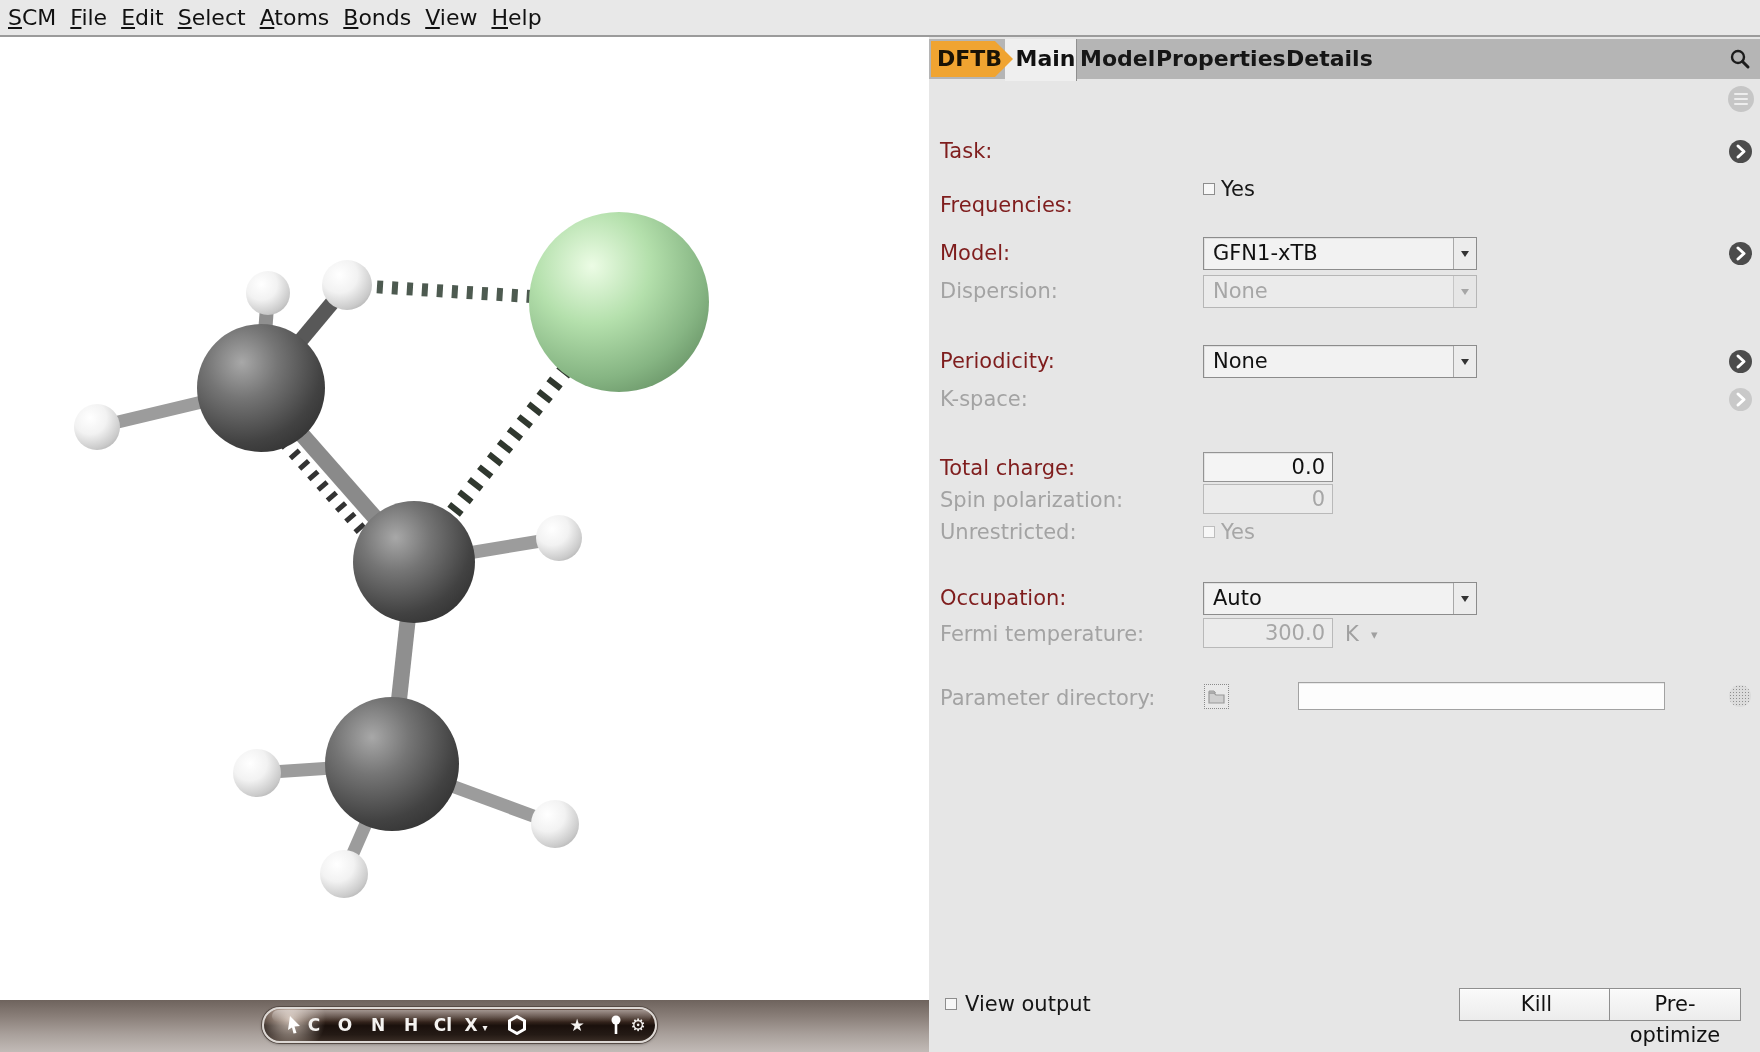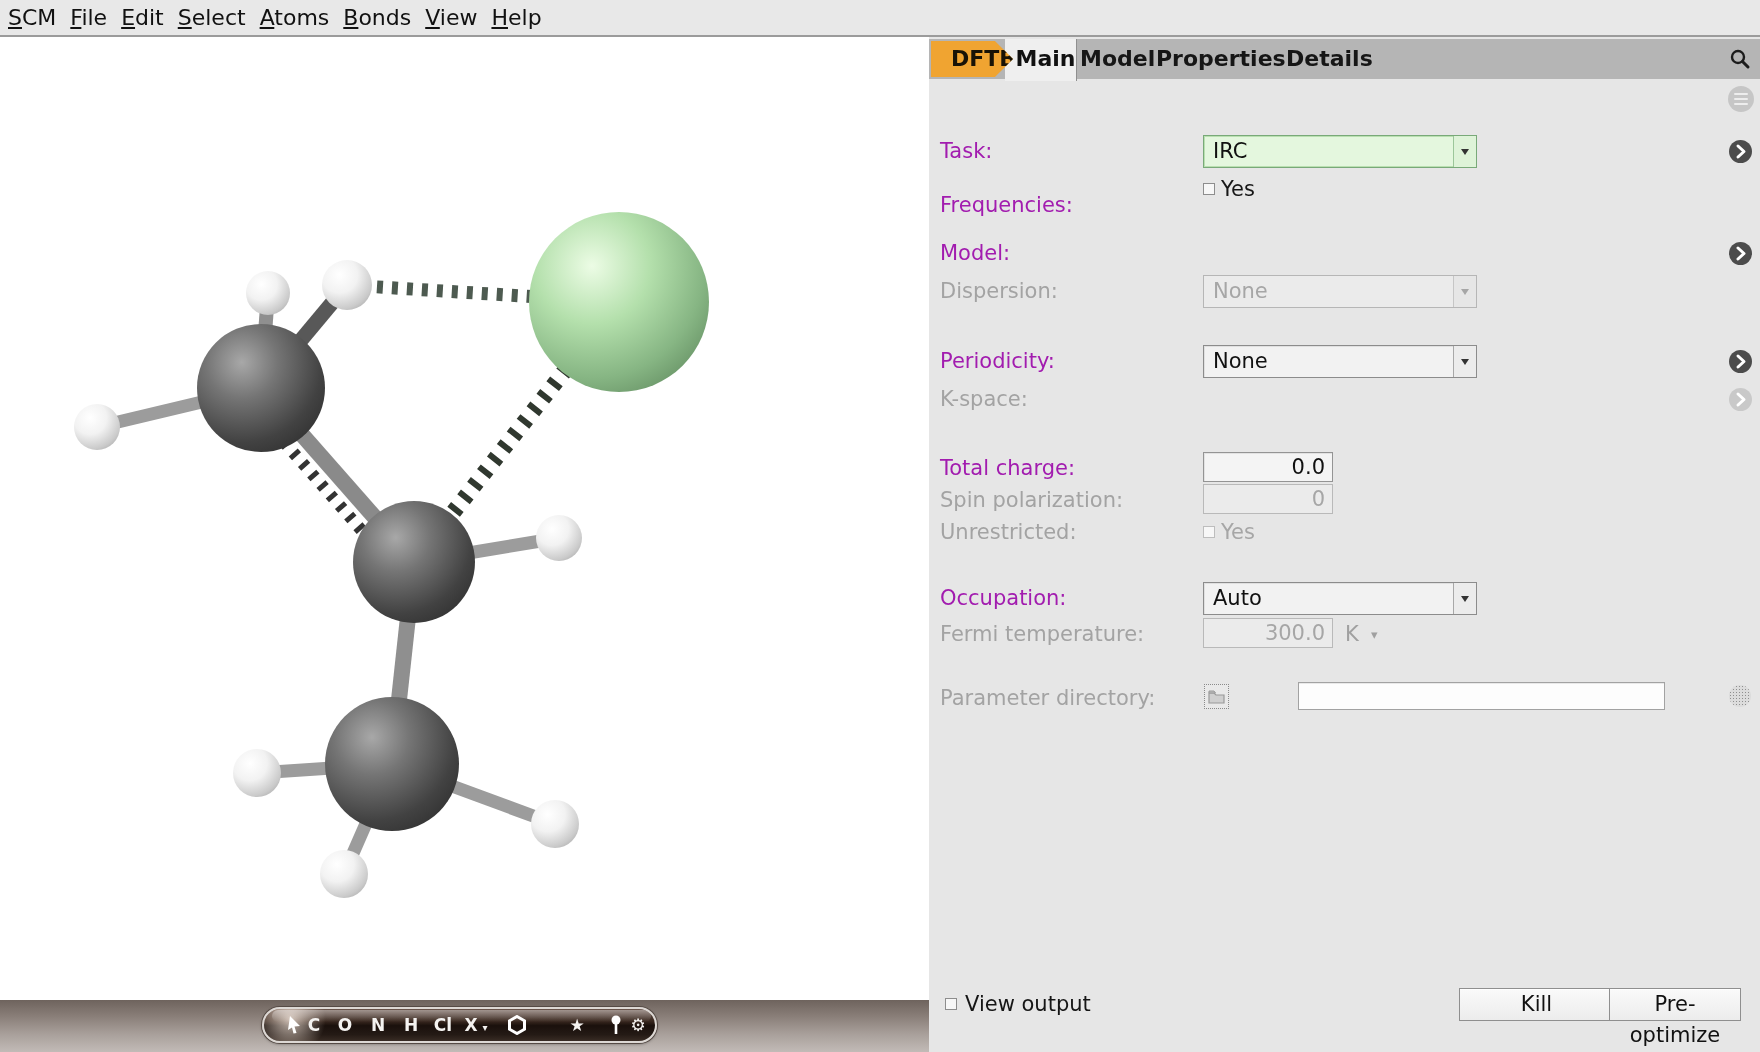--- a/index.html
+++ b/index.html
@@ -45,21 +45,21 @@
   .panel{position:absolute;left:929px;top:37px;width:831px;height:1015px;background:#e6e6e6;}
   .tabstrip{position:absolute;left:0;top:2px;width:831px;height:40px;background:#b5b5b5;}
   .tab-main{
     position:absolute;left:76px;top:0;width:72px;height:42px;background:#efefef;
     border-right:1px solid #8f8f8f;box-sizing:border-box;
     font-size:22px;font-weight:bold;color:#111;text-align:center;line-height:40px;padding-left:10px;
   }
   .tab-module{
     position:absolute;left:2px;top:2px;width:82px;height:36px;background:#f0a431;
     clip-path:polygon(0 0,78% 0,100% 50%,78% 100%,0 100%);
-    font-size:22px;font-weight:bold;color:#191306;text-align:left;line-height:36px;padding-left:20px;
+    font-size:22px;font-weight:bold;color:#191306;text-align:left;line-height:36px;padding-left:6px;
     box-sizing:border-box;
   }
   .tab-plain{position:absolute;top:0;height:40px;line-height:40px;font-size:22px;font-weight:bold;color:#161616;cursor:default;}
   .search-btn{position:absolute;right:9px;top:9px;width:22px;height:22px;}
   
   .nav-circle{
     position:absolute;width:23px;height:23px;border-radius:50%;background:#4c4c4c;
   }
   .nav-circle svg{position:absolute;left:0;top:0;}
   .nav-circle.disabled{background:#c9c9c9;}
@@ -67,21 +67,21 @@
     position:absolute;left:799px;top:49px;width:26px;height:26px;border-radius:50%;background:#c6c6c6;
   }
   .burger-circle span{position:absolute;left:6px;width:14px;height:2px;background:#ededed;border-radius:1px;}
   .stipple-circle{
     position:absolute;left:800px;width:22px;height:22px;border-radius:50%;
     background-color:#dcdcdc;
     background-image:radial-gradient(#8f8f8f 0.8px,transparent 0.9px);
     background-size:3px 3px;
   }
   
-  .lbl{position:absolute;left:11px;font-size:21px;color:#a21caf;white-space:nowrap;}
+  .lbl{position:absolute;left:11px;font-size:21px;color:#7f1d1d;white-space:nowrap;}
   .lbl.disabled{color:#a3a3a3;}
   .combo{
     position:absolute;left:274px;width:274px;height:33px;box-sizing:border-box;
     background:#f2f2f2;border:1px solid #8c8c8c;box-shadow:inset 1px 1px 0 rgba(0,0,0,.07);
   }
   .combo .combo-val{position:absolute;left:9px;top:0;line-height:31px;font-size:21px;color:#111;white-space:nowrap;}
   .combo .combo-btn{
     position:absolute;right:0;top:0;width:22px;height:100%;border-left:1px solid #a8a8a8;
     background:#ececec;
   }
@@ -234,37 +234,37 @@
     </span>
   </div>
 
   <div class="burger-circle">
     <span style="top:7px"></span>
       <span style="top:12px"></span>
       <span style="top:17px"></span>
   </div>
 
   <span class="lbl" style="top:102px">Task:</span>
-  <div class="combo green" style="top:98px">
-    <span class="combo-val">IRC</span>
+  <div class="nav-circle" style="left:800px;top:103px">
+    <svg width="23" height="23" viewBox="0 0 23 23">
+        <polyline points="9,6 15,11.5 9,17" fill="none" stroke="#fff" stroke-width="3" stroke-linecap="round" stroke-linejoin="round"></polyline>
+      </svg>
+  </div>
+
+  <span class="lbl" style="top:156px">Frequencies:</span>
+  <span class="cb" style="top:146px"></span>
+  <span class="cb-label" style="top:140px">Yes</span>
+
+  <span class="lbl" style="top:204px">Model:</span>
+  <div class="combo" style="top:200px">
+    <span class="combo-val">GFN1-xTB</span>
     <span class="combo-btn">
         <span class="tri"></span>
       </span>
   </div>
-  <div class="nav-circle" style="left:800px;top:103px">
-    <svg width="23" height="23" viewBox="0 0 23 23">
-        <polyline points="9,6 15,11.5 9,17" fill="none" stroke="#fff" stroke-width="3" stroke-linecap="round" stroke-linejoin="round"></polyline>
-      </svg>
-  </div>
-
-  <span class="lbl" style="top:156px">Frequencies:</span>
-  <span class="cb" style="top:146px"></span>
-  <span class="cb-label" style="top:140px">Yes</span>
-
-  <span class="lbl" style="top:204px">Model:</span>
   <div class="nav-circle" style="left:800px;top:205px">
     <svg width="23" height="23" viewBox="0 0 23 23">
         <polyline points="9,6 15,11.5 9,17" fill="none" stroke="#fff" stroke-width="3" stroke-linecap="round" stroke-linejoin="round"></polyline>
       </svg>
   </div>
 
   <span class="lbl disabled" style="top:242px">Dispersion:</span>
   <div class="combo disabled" style="top:238px">
     <span class="combo-val">None</span>
     <span class="combo-btn">

